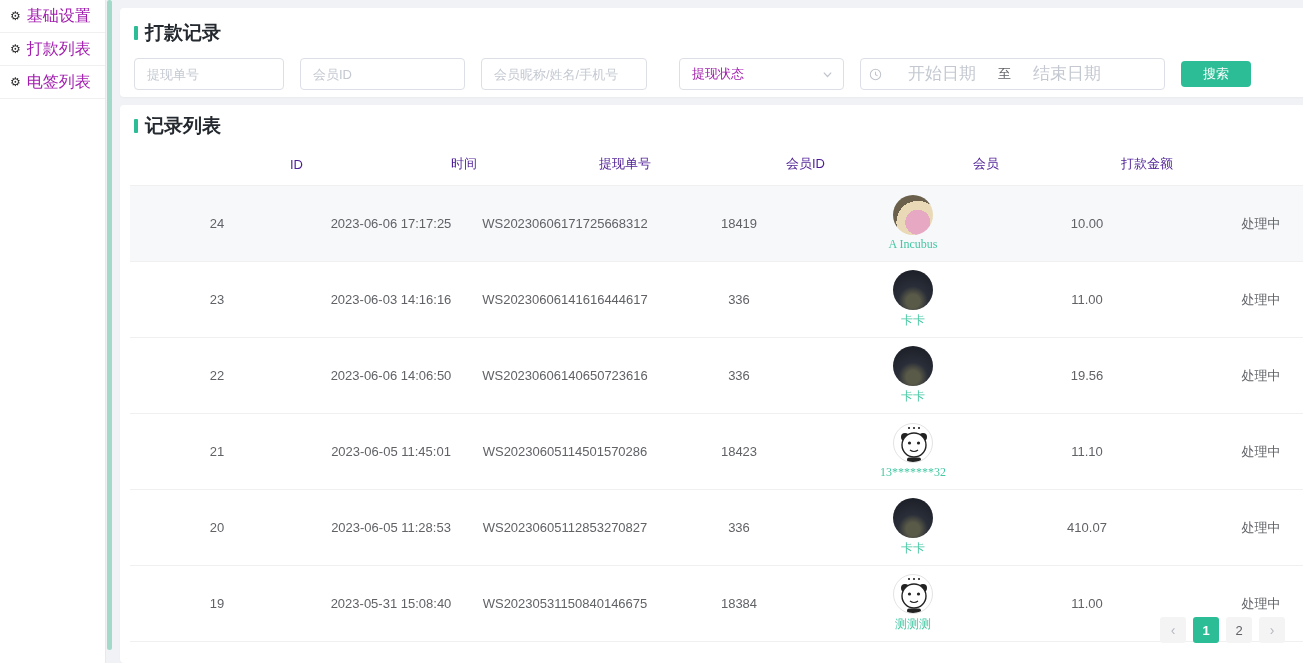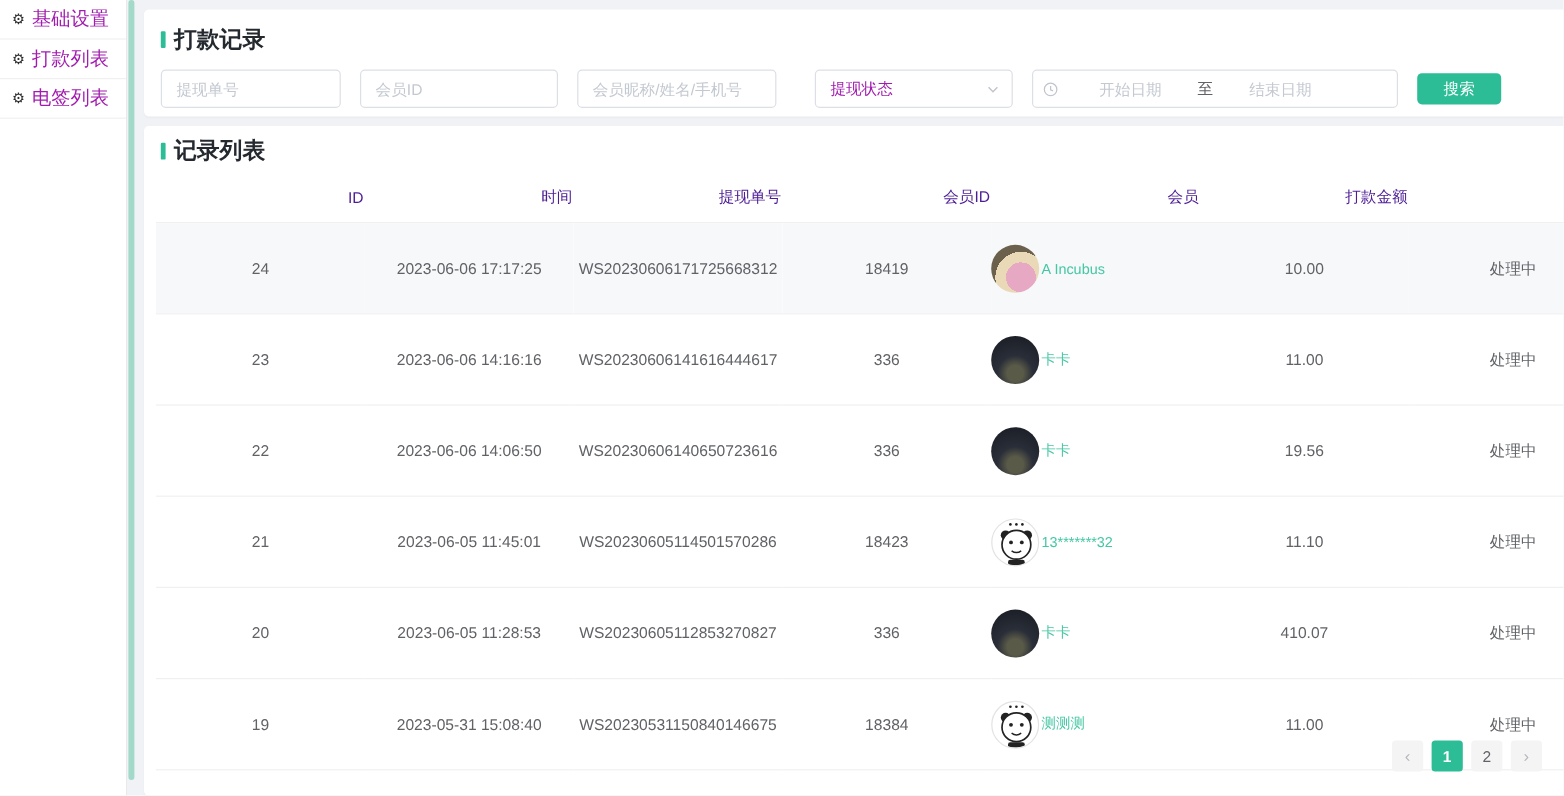--- a/index.html
+++ b/index.html
@@ -50,42 +50,42 @@
     width:165px;height:32px;box-sizing:border-box;border:1px solid #dcdfe6;border-radius:4px;
     margin-right:16px;display:flex;align-items:center;justify-content:space-between;
     padding:0 10px 0 12px;cursor:pointer;background:#fff;
   }
   .select-box .ph{font-size:13px;color:#a21caf;}
   .date-box{
     width:305px;height:32px;box-sizing:border-box;border:1px solid #dcdfe6;border-radius:4px;
     margin-right:16px;display:flex;align-items:center;padding:0 8px;background:#fff;
   }
   .date-box input{
-    border:none;outline:none;width:108px;text-align:center;font-size:13px;color:#606266;
+    border:none;outline:none;width:108px;text-align:center;font-size:17px;color:#606266;
     font-family:inherit;background:transparent;
   }
   .date-box input::placeholder{color:#c4c9d1;}
   .date-sep{font-size:13px;color:#606266;flex:0 0 auto;}
   .clock{flex:0 0 auto;margin-right:4px;display:flex;}
   .btn-search{
     width:70px;height:26px;background:#2cbd96;color:#fff;border:none;border-radius:4px;
     font-size:13px;cursor:pointer;font-family:inherit;
   }
   
   .rec-table{margin:4px 0 0 10px;border-collapse:collapse;table-layout:fixed;width:1204px;}
   .rec-table th{
     width:172px;height:40px;font-size:13px;font-weight:normal;color:#4c1d95;
     text-align:right;border-bottom:1px solid #f0f0f0;
   }
   .rec-table td{
     height:75px;font-size:13px;color:#606266;text-align:center;
     border-bottom:1px solid #f0f0f0;position:relative;padding:0;
   }
   .rec-table tr.r0 td{background:#f6f8fa;border-top:1px solid #f0f0f0;}
-  .member-cell{display:flex;flex-direction:row;align-items:center;gap:2px;}
+  .member-cell{display:flex;flex-direction:column;align-items:center;gap:2px;font-family:Liberation Serif, serif;}
   .avatar{width:40px;height:40px;border-radius:50%;overflow:hidden;flex:0 0 auto;}
   .avatar--dog-photo{background:radial-gradient(circle at 62% 68%,#e7a8c3 0 34%,#e9d9b6 34% 58%,#6b604b 58% 100%);}
   .avatar--night-photo{background:radial-gradient(circle at 50% 78%,#5a5a48 0 18%,#2a2e38 40%,#171a22 100%);}
   .avatar--panda-meme{background:#fff;border:1px solid #e3e3e3;box-sizing:border-box;}
   .member-link{font-size:12px;color:#45c7a3;cursor:pointer;}
   
   .pagination{position:absolute;left:1040px;top:512px;display:flex;align-items:center;gap:7px;}
   .pg-btn{
     min-width:26px;height:26px;border-radius:3px;background:#f4f4f5;border:none;
     display:flex;align-items:center;justify-content:center;font-size:13px;color:#606266;
@@ -180,21 +180,21 @@
     </td>
     <td>10.00</td>
     <td>
       <span>处理中</span>
       
     </td>
   </tr>
 
   <tr>
     <td>23</td>
-    <td>2023-06-06 14:16:16</td>
+    <td>2023-06-03 14:16:16</td>
     <td>WS20230606141616444617</td>
     <td>336</td>
     <td>
       <div class="member-cell">
         <div class="avatar avatar--night-photo"></div>
         <span class="member-link">卡卡</span>
       </div>
     </td>
     <td>11.00</td>
     <td>

